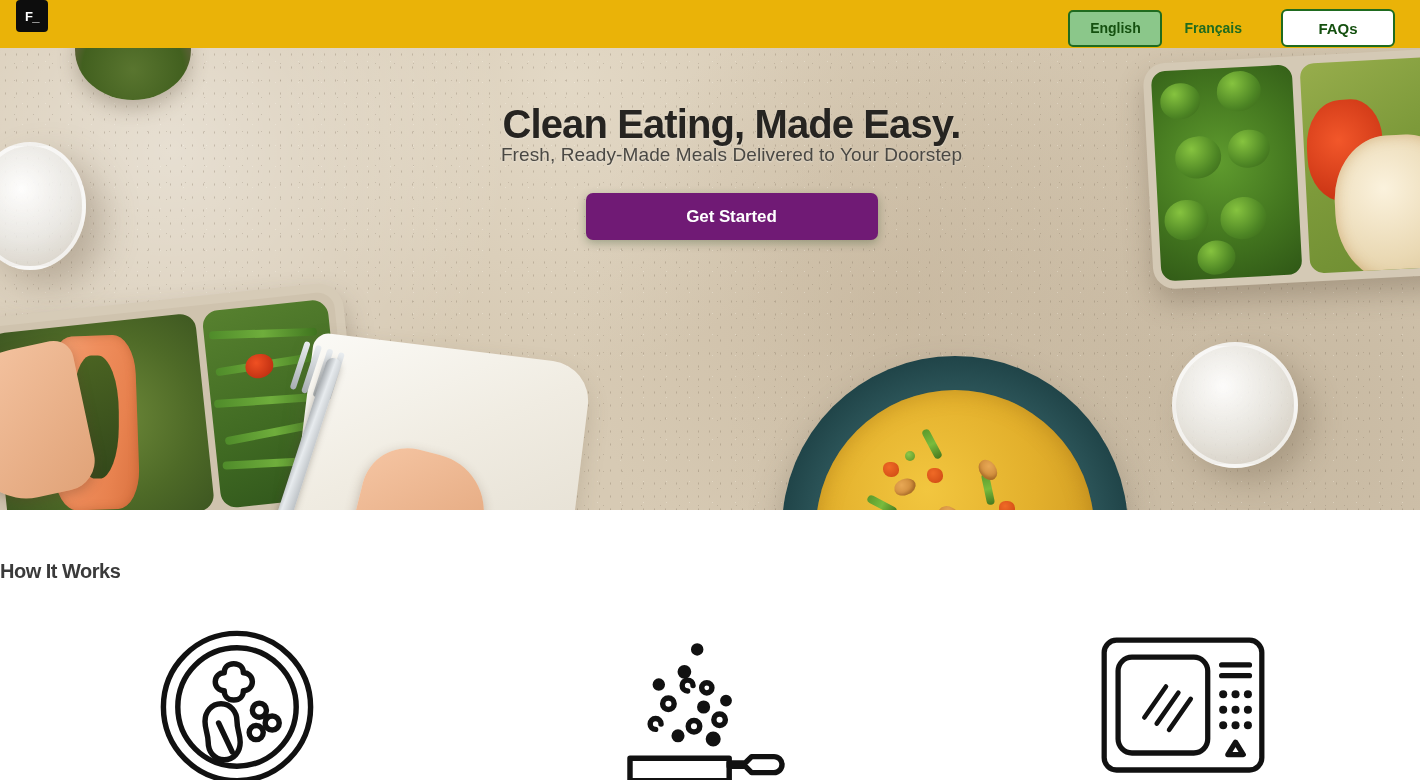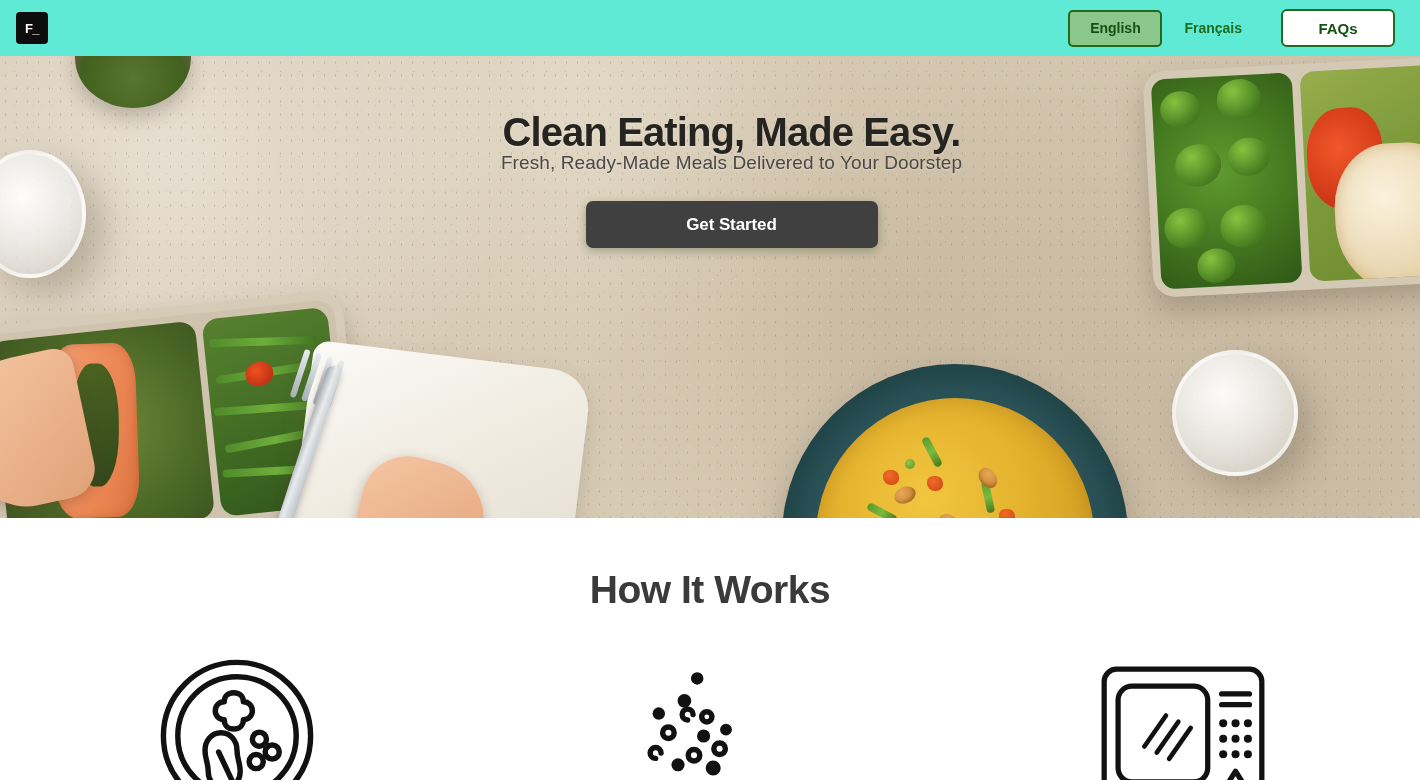--- a/index.html
+++ b/index.html
@@ -10,24 +10,23 @@
     overflow: hidden;
     background: #ffffff;
     font-family: "Liberation Sans", sans-serif;
     -webkit-font-smoothing: antialiased;
   }
 
   
   .header {
     position: relative;
     width: 1420px;
-    height: 56px;
-    background: #5eead4;
-    display: flex;
-    align-items: center;
+    height: 48px;
+    background: #eab308;
+    display: flex;
     z-index: 10;
   }
 
   .logo {
     width: 32px;
     height: 32px;
     margin-left: 16px;
     background: #0d0d0d;
     border-radius: 4px;
     display: flex;
@@ -405,21 +404,21 @@
     font-size: 19px;
     font-weight: 400;
     color: #4a4843;
     letter-spacing: 0.1px;
     text-shadow: 0 1px 2px rgba(255,255,255,.4);
   }
   .cta {
     margin: 27px auto 0;
     width: 292px;
     height: 47px;
-    background: #404040;
+    background: #701a75;
     border: none;
     border-radius: 7px;
     color: #ffffff;
     font-size: 17px;
     font-weight: 700;
     letter-spacing: -0.1px;
     display: flex;
     align-items: center;
     justify-content: center;
     cursor: pointer;
@@ -429,22 +428,21 @@
 
   
   .how {
     position: relative;
     width: 1420px;
     height: 262px;
     background: #ffffff;
     padding-top: 50px;
   }
   .how-title {
-    text-align: center;
-    font-size: 39px;
+    font-size: 20px;
     font-weight: 700;
     color: #3a3a3a;
     letter-spacing: -0.5px;
   }
   .steps {
     display: flex;
     margin-top: 44px;
   }
   .step {
     flex: 1;

